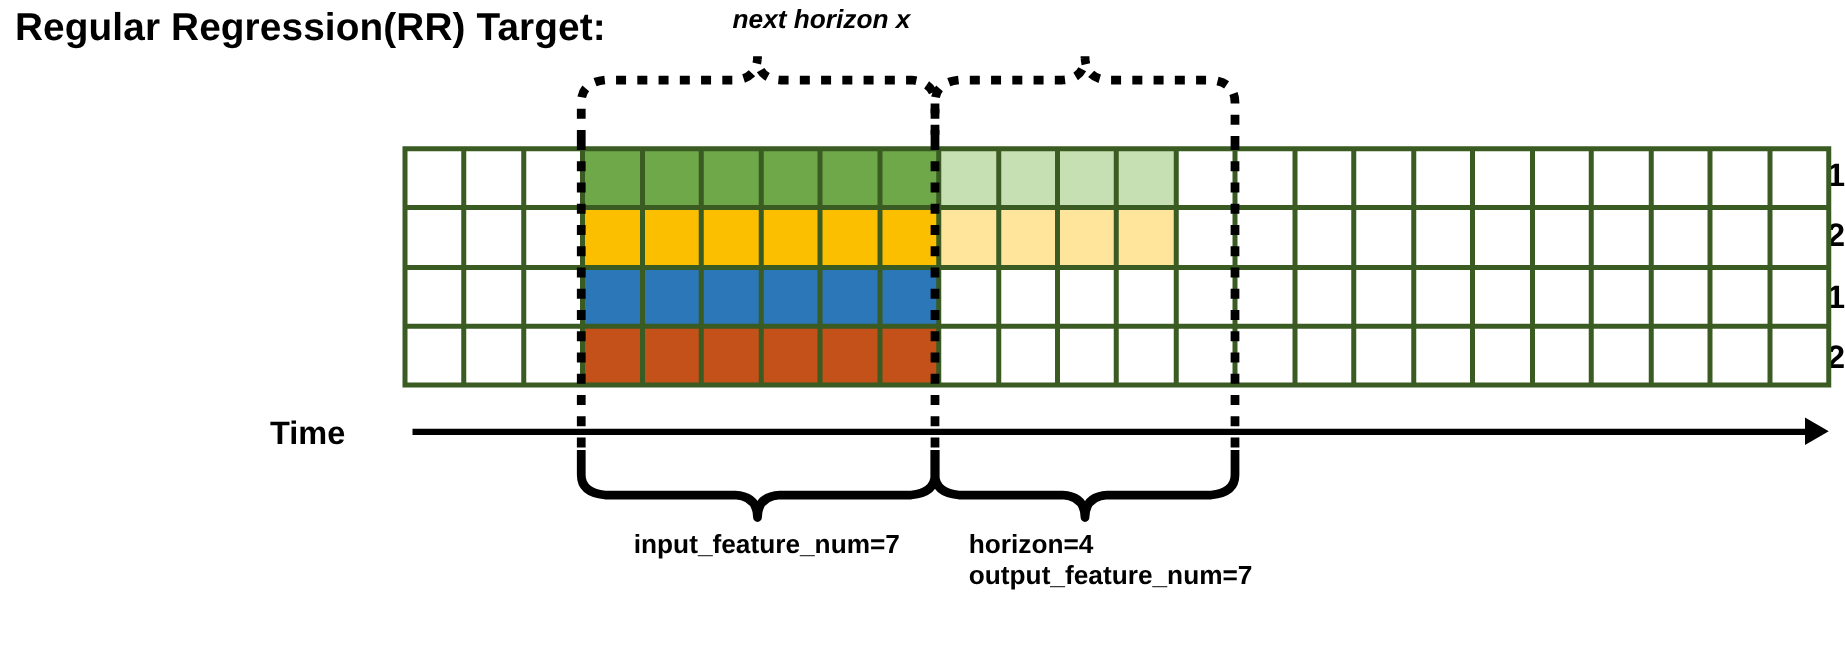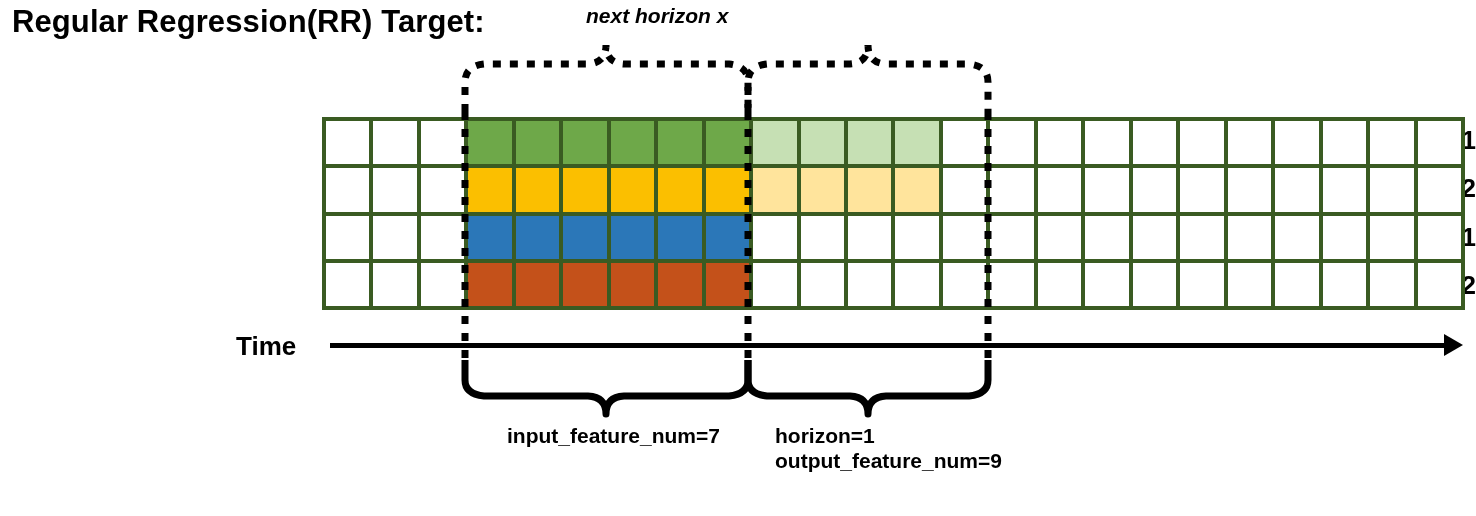--- a/index.html
+++ b/index.html
@@ -144,21 +144,21 @@
       <div class="cell" style="background: rgb(255, 255, 255);"></div>
       <div class="cell" style="background: rgb(255, 255, 255);"></div>
       <div class="cell" style="background: rgb(255, 255, 255);"></div>
       <div class="cell" style="background: rgb(255, 255, 255);"></div>
       <div class="cell" style="background: rgb(255, 255, 255);"></div>
       <div class="cell" style="background: rgb(255, 255, 255);"></div>
       <div class="cell" style="background: rgb(255, 255, 255);"></div>
       <div class="cell" style="background: rgb(255, 255, 255);"></div>
     </div>
 
-  <div class="time-word" style="left:236px;top:331px;">Time</div>
+  <div class="time-word" style="left:216px;top:331px;">Time</div>
   <div class="axis-line" style="left:330px;top:343px;width:1116px;"></div>
   <div class="axis-head" style="left:1444px;top:334px;"></div>
 
   <svg class="overlay" viewBox="0 0 1476 516">
 
     <g stroke="#000" stroke-width="7" stroke-linecap="butt" stroke-dasharray="8 9" fill="none">
       <path d="M465,112 L465,365"></path>
       <path d="M748,112 L748,365"></path>
       <path d="M988,112 L988,365"></path>
     </g>
@@ -199,17 +199,17 @@
                L988,360"></path>
     </g>
   </svg>
 
   <div class="note-top" style="left:586px;top:4px;">next horizon x</div>
 
   <div class="caption" style="left:507px;top:423px;">
     <div>input_feature_num=7</div>
   </div>
   <div class="caption" style="left:775px;top:423px;">
-    <div>horizon=1</div>
-    <div>output_feature_num=9</div>
+    <div>horizon=4</div>
+    <div>output_feature_num=7</div>
   </div>
 
 </div>
 
 </body></html>

